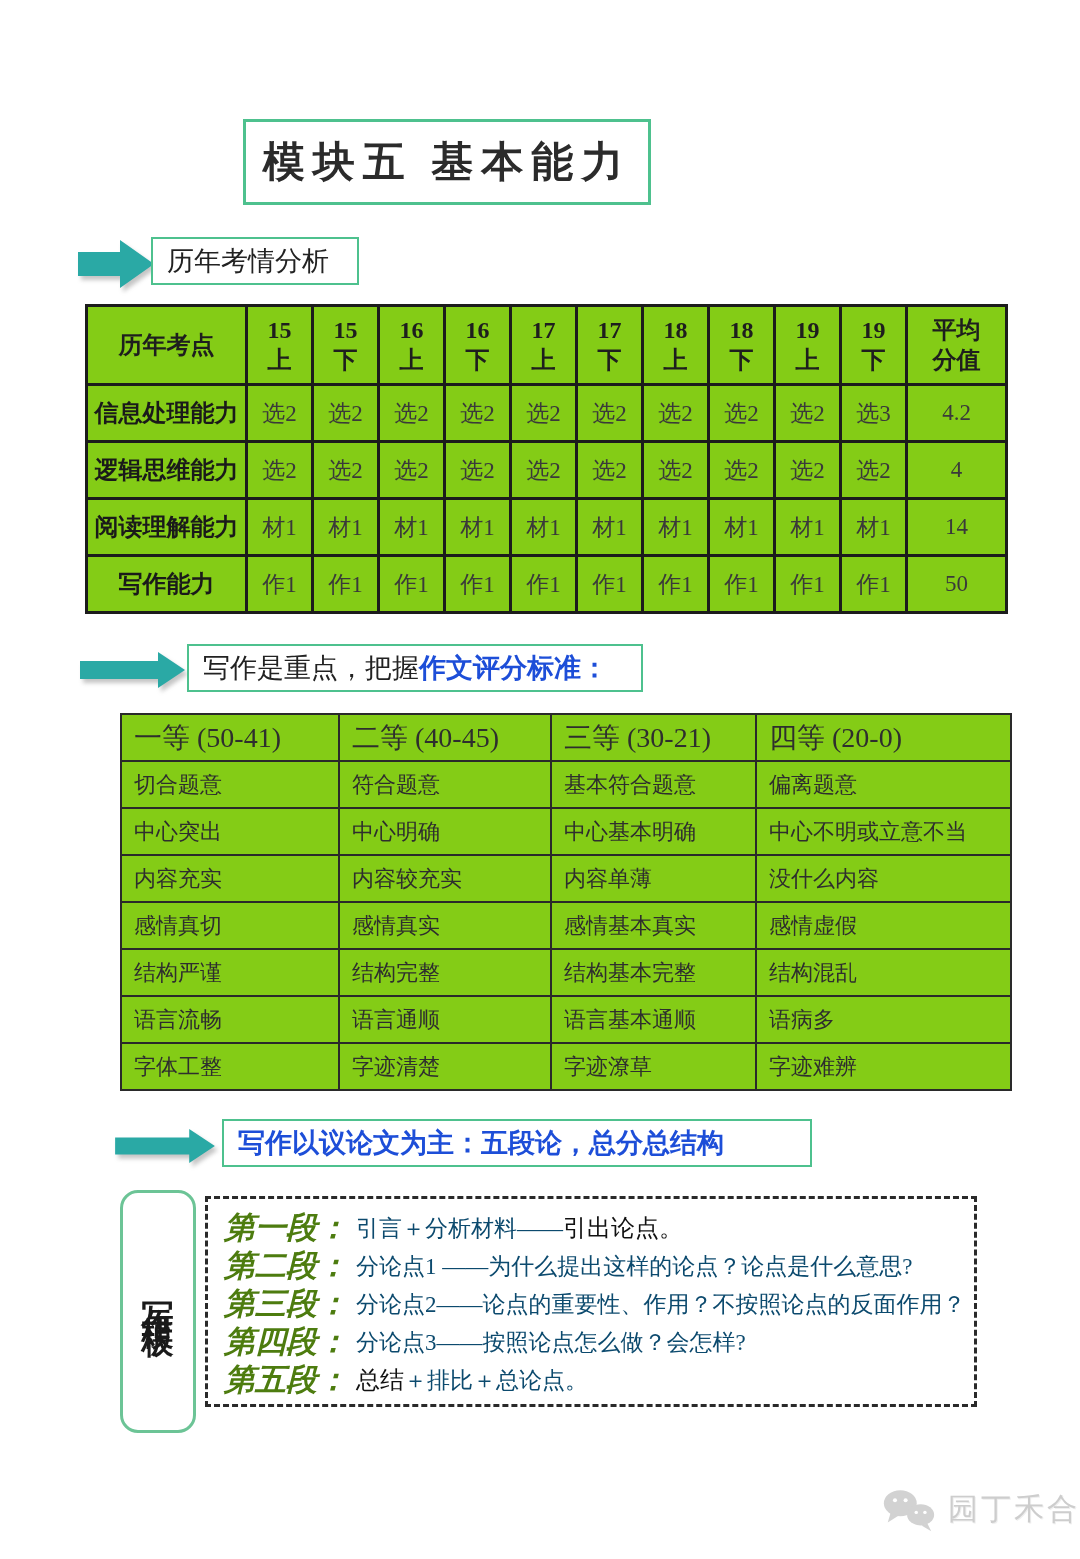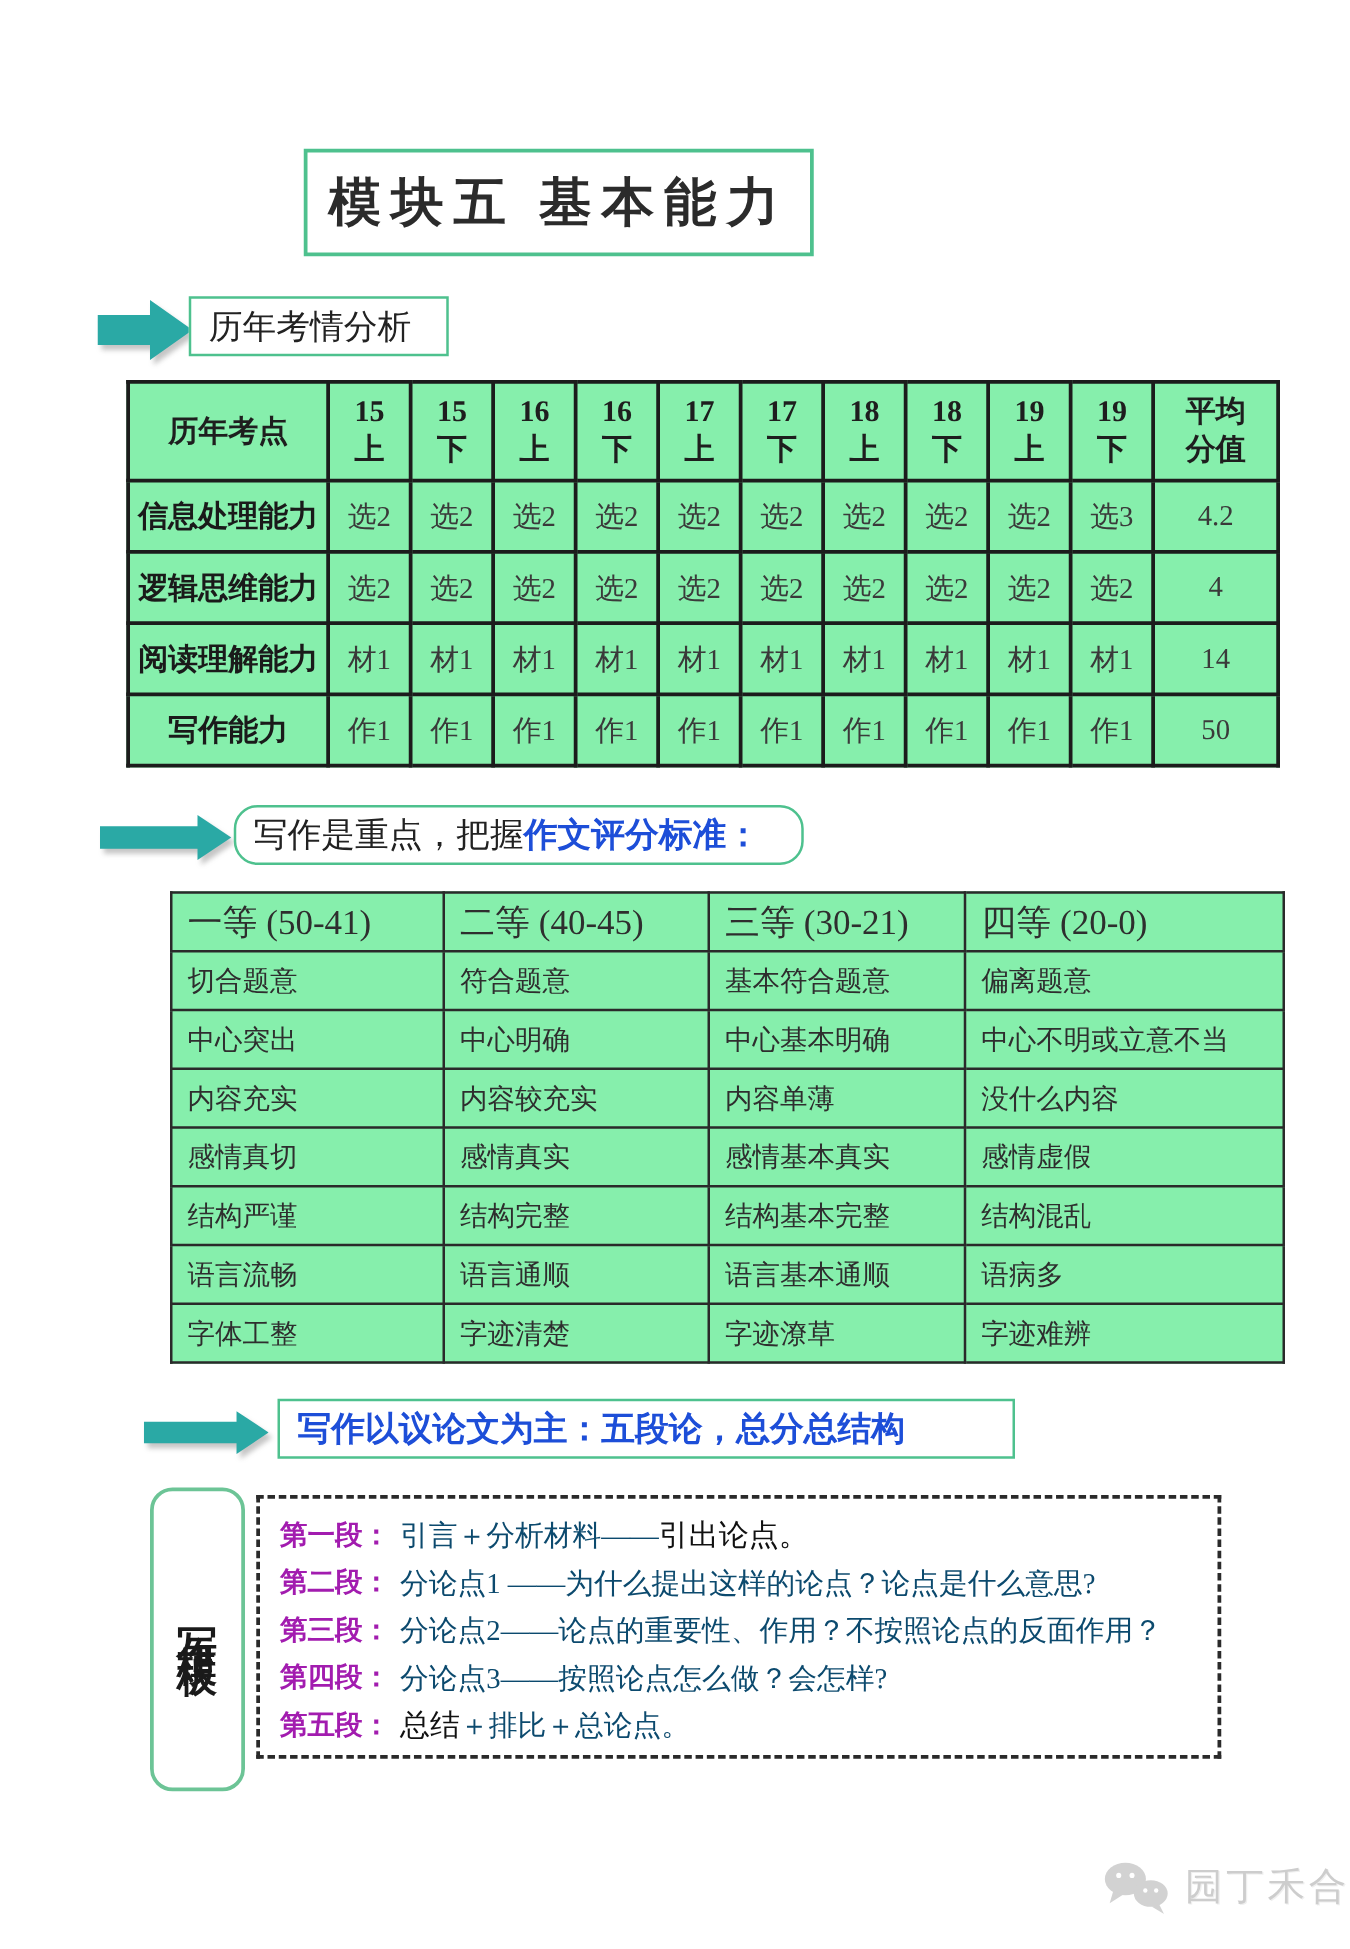--- a/index.html
+++ b/index.html
@@ -16,21 +16,21 @@
   .arrow svg{display:block;filter:drop-shadow(3px 4px 2px rgba(90,90,90,.35));}
   .arrow polygon{fill:#2aa9a5;}
 
   
   .gbox{position:absolute;border:2px solid #4ec18e;background:#fff;
     display:flex;align-items:center;padding:0 14px;box-sizing:border-box;}
   .gbox .n{font-size:27px;color:#222;}
   .gbox .b{font-size:27px;font-weight:bold;color:#1d4ed8;}
 
   
-  table{border-collapse:collapse;background:#86efac;margin-left:16px;}
+  table{border-collapse:collapse;background:#84cc16;}
   .exam-table{position:absolute;left:85px;top:304px;width:920px;table-layout:fixed;}
   .exam-table th,.exam-table td{border:3px solid #1c1c1c;text-align:center;vertical-align:middle;}
   .exam-table th{height:74px;font-size:24px;font-weight:bold;}
   .exam-table th .l{display:block;line-height:30px;}
   .exam-table td{height:52px;font-size:23px;color:#3a3a3a;}
   .exam-table td.rl{font-weight:bold;font-size:24px;color:#1a1a1a;}
 
   
   .grade-table{position:absolute;left:120px;top:713px;width:890px;table-layout:fixed;}
   .grade-table td{border:2px solid #2a2a2a;height:43px;font-size:22px;color:#2e2e2e;
@@ -39,21 +39,21 @@
 
   
   .sidebar-box{position:absolute;left:120px;top:1190px;width:76px;height:243px;
     border:3px solid #6cc496;border-radius:18px;display:flex;align-items:center;justify-content:center;box-sizing:border-box;}
   .sidebar-box .v{writing-mode:vertical-lr;text-orientation:upright;font-size:32px;
     font-weight:bold;letter-spacing:8px;font-family:"Liberation Sans","DejaVu Sans",sans-serif;color:#1a1a1a;}
   .dash-box{position:absolute;left:205px;top:1196px;width:772px;height:211px;
     border:3px dashed #2a2a2a;box-sizing:border-box;padding:10px 16px;}
   .tpl-line{height:38px;display:flex;align-items:center;white-space:nowrap;}
   .tpl-line .lab{font-family:"Liberation Sans","DejaVu Sans",sans-serif;font-weight:bold;
-    font-size:22px;color:#a21caf;margin-right:8px;}
+    font-size:31px;color:#4d7c0f;margin-right:8px;font-style:italic;}
   .tpl-line .pb,.tpl-line .sb{font-family:"Liberation Sans","DejaVu Sans",sans-serif;
     font-weight:normal;font-size:24px;color:#111;}
   .tpl-line .tx{font-size:23px;color:#0c4a6e;}
 
   
   .watermark{position:absolute;left:880px;top:1486px;display:flex;align-items:center;gap:10px;}
   .watermark svg{display:block;}
   .watermark .wm-text{font-size:30px;color:#cdcdcd;letter-spacing:3px;
     text-shadow:1px 1px 0 #efefef;font-family:"Liberation Sans","DejaVu Sans",sans-serif;}
 </style>
@@ -195,21 +195,21 @@
       <td>50</td>
     </tr>
   </tbody>
     </table>
 
   <div class="arrow" style="left:80px;top:650px;width:105px;height:40px;">
     <svg width="105" height="40" viewBox="0 0 105 40">
         <polygon points="0,11 78,11 78,2 105,20 78,38 78,29 0,29"></polygon>
       </svg>
   </div>
-  <div class="gbox" style="left:187px;top:644px;width:456px;height:48px;border-radius:19px;">
+  <div class="gbox" style="left:187px;top:644px;width:456px;height:48px;">
     <span class="n">写作是重点，把握</span>
       <span class="b">作文评分标准：</span>
   </div>
 
   <table class="grade-table">
     <colgroup>
         <col style="width:218px">
         <col style="width:212px">
         <col style="width:205px">
         <col style="width:255px">

